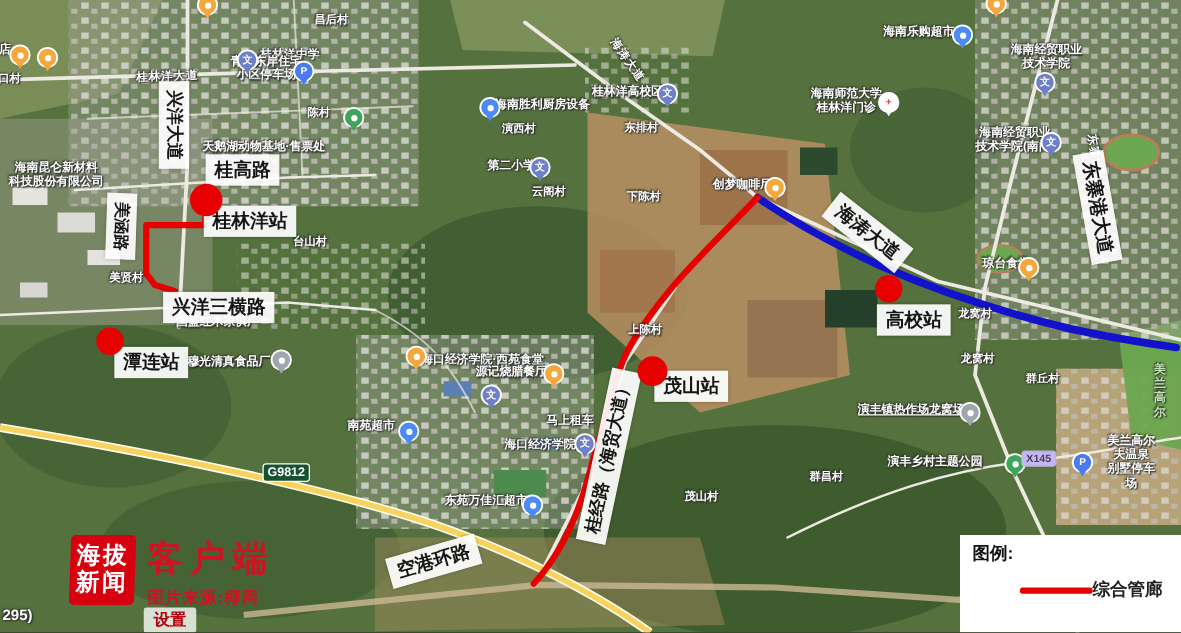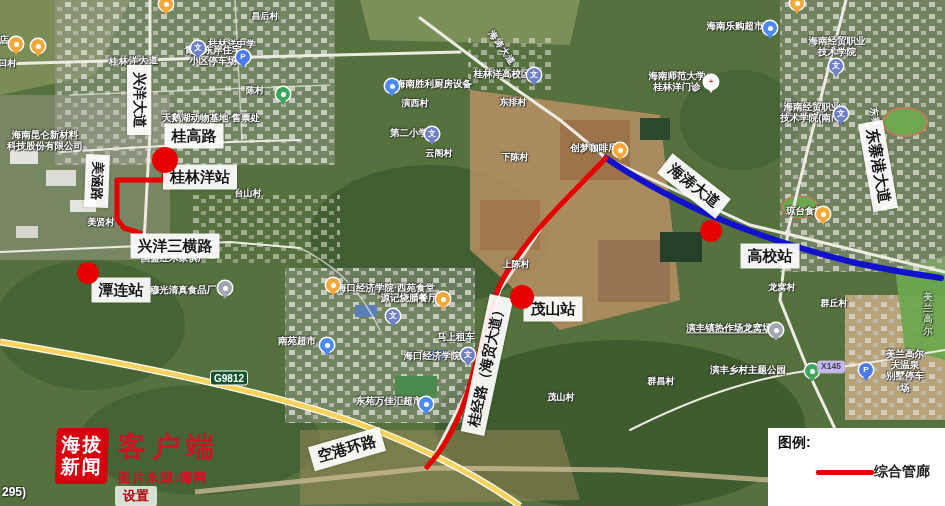--- a/index.html
+++ b/index.html
@@ -247,21 +247,21 @@
       <div class="marker" style="left: 225px; top: 288px; position: absolute; background: rgb(159, 166, 173); --mc: #9FA6AD;">
         <i style="color: rgb(255, 255, 255);"></i>
       </div>
       <div class="shield shield-orange" style="left: 229px; top: 378px; position: absolute;">G9812</div>
       <div class="shield shield-white" style="left: 831px; top: 367px; position: absolute;">X145</div>
       <div class="box-label" style="left: 194px; top: 136px; position: absolute; font-size: 15px; transform: translate(-50%, -50%) rotate(0deg);">桂高路</div>
       <div class="box-label" style="left: 200px; top: 177px; position: absolute; font-size: 15px; transform: translate(-50%, -50%) rotate(0deg);">桂林洋站</div>
       <div class="box-label" style="left: 175px; top: 246px; position: absolute; font-size: 15px; transform: translate(-50%, -50%) rotate(0deg);">兴洋三横路</div>
       <div class="box-label" style="left: 121px; top: 290px; position: absolute; font-size: 15px; transform: translate(-50%, -50%) rotate(0deg);">潭连站</div>
       <div class="box-label" style="left: 553px; top: 309px; position: absolute; font-size: 15px; transform: translate(-50%, -50%) rotate(0deg);">茂山站</div>
-      <div class="box-label" style="left: 731px; top: 256px; position: absolute; font-size: 15px; transform: translate(-50%, -50%) rotate(0deg); margin-left: 39px;">高校站</div>
+      <div class="box-label" style="left: 731px; top: 256px; position: absolute; font-size: 15px; transform: translate(-50%, -50%) rotate(0deg);">高校站</div>
       <div class="box-label" style="left: 694px; top: 186px; position: absolute; font-size: 15px; transform: translate(-50%, -50%) rotate(38deg);">海涛大道</div>
       <div class="box-label" style="left: 878px; top: 166px; position: absolute; font-size: 15px; transform: translate(-50%, -50%) rotate(80deg);">东寨港大道</div>
       <div class="box-label" style="left: 487px; top: 365px; position: absolute; font-size: 14px; transform: translate(-50%, -50%) rotate(-78deg);">桂经路（海贸大道）</div>
       <div class="box-label" style="left: 139px; top: 100px; position: absolute; font-size: 14px; transform: translate(-50%, -50%) rotate(90deg);">兴洋大道</div>
       <div class="box-label" style="left: 97px; top: 181px; position: absolute; font-size: 13px; transform: translate(-50%, -50%) rotate(92deg);">美涵路</div>
       <div class="box-label" style="left: 347px; top: 449px; position: absolute; font-size: 15px; transform: translate(-50%, -50%) rotate(-16deg);">空港环路</div>
       <div class="station-dot" style="left: 165px; top: 160px; position: absolute; height: 26px; width: 26px; background: rgb(230, 0, 0);"></div>
       <div class="station-dot" style="left: 88px; top: 273px; position: absolute; height: 22px; width: 22px; background: rgb(230, 0, 0);"></div>
       <div class="station-dot" style="left: 522px; top: 297px; position: absolute; height: 24px; width: 24px; background: rgb(230, 0, 0);"></div>
       <div class="station-dot" style="left: 711px; top: 231px; position: absolute; height: 22px; width: 22px; background: rgb(230, 0, 0);"></div>

